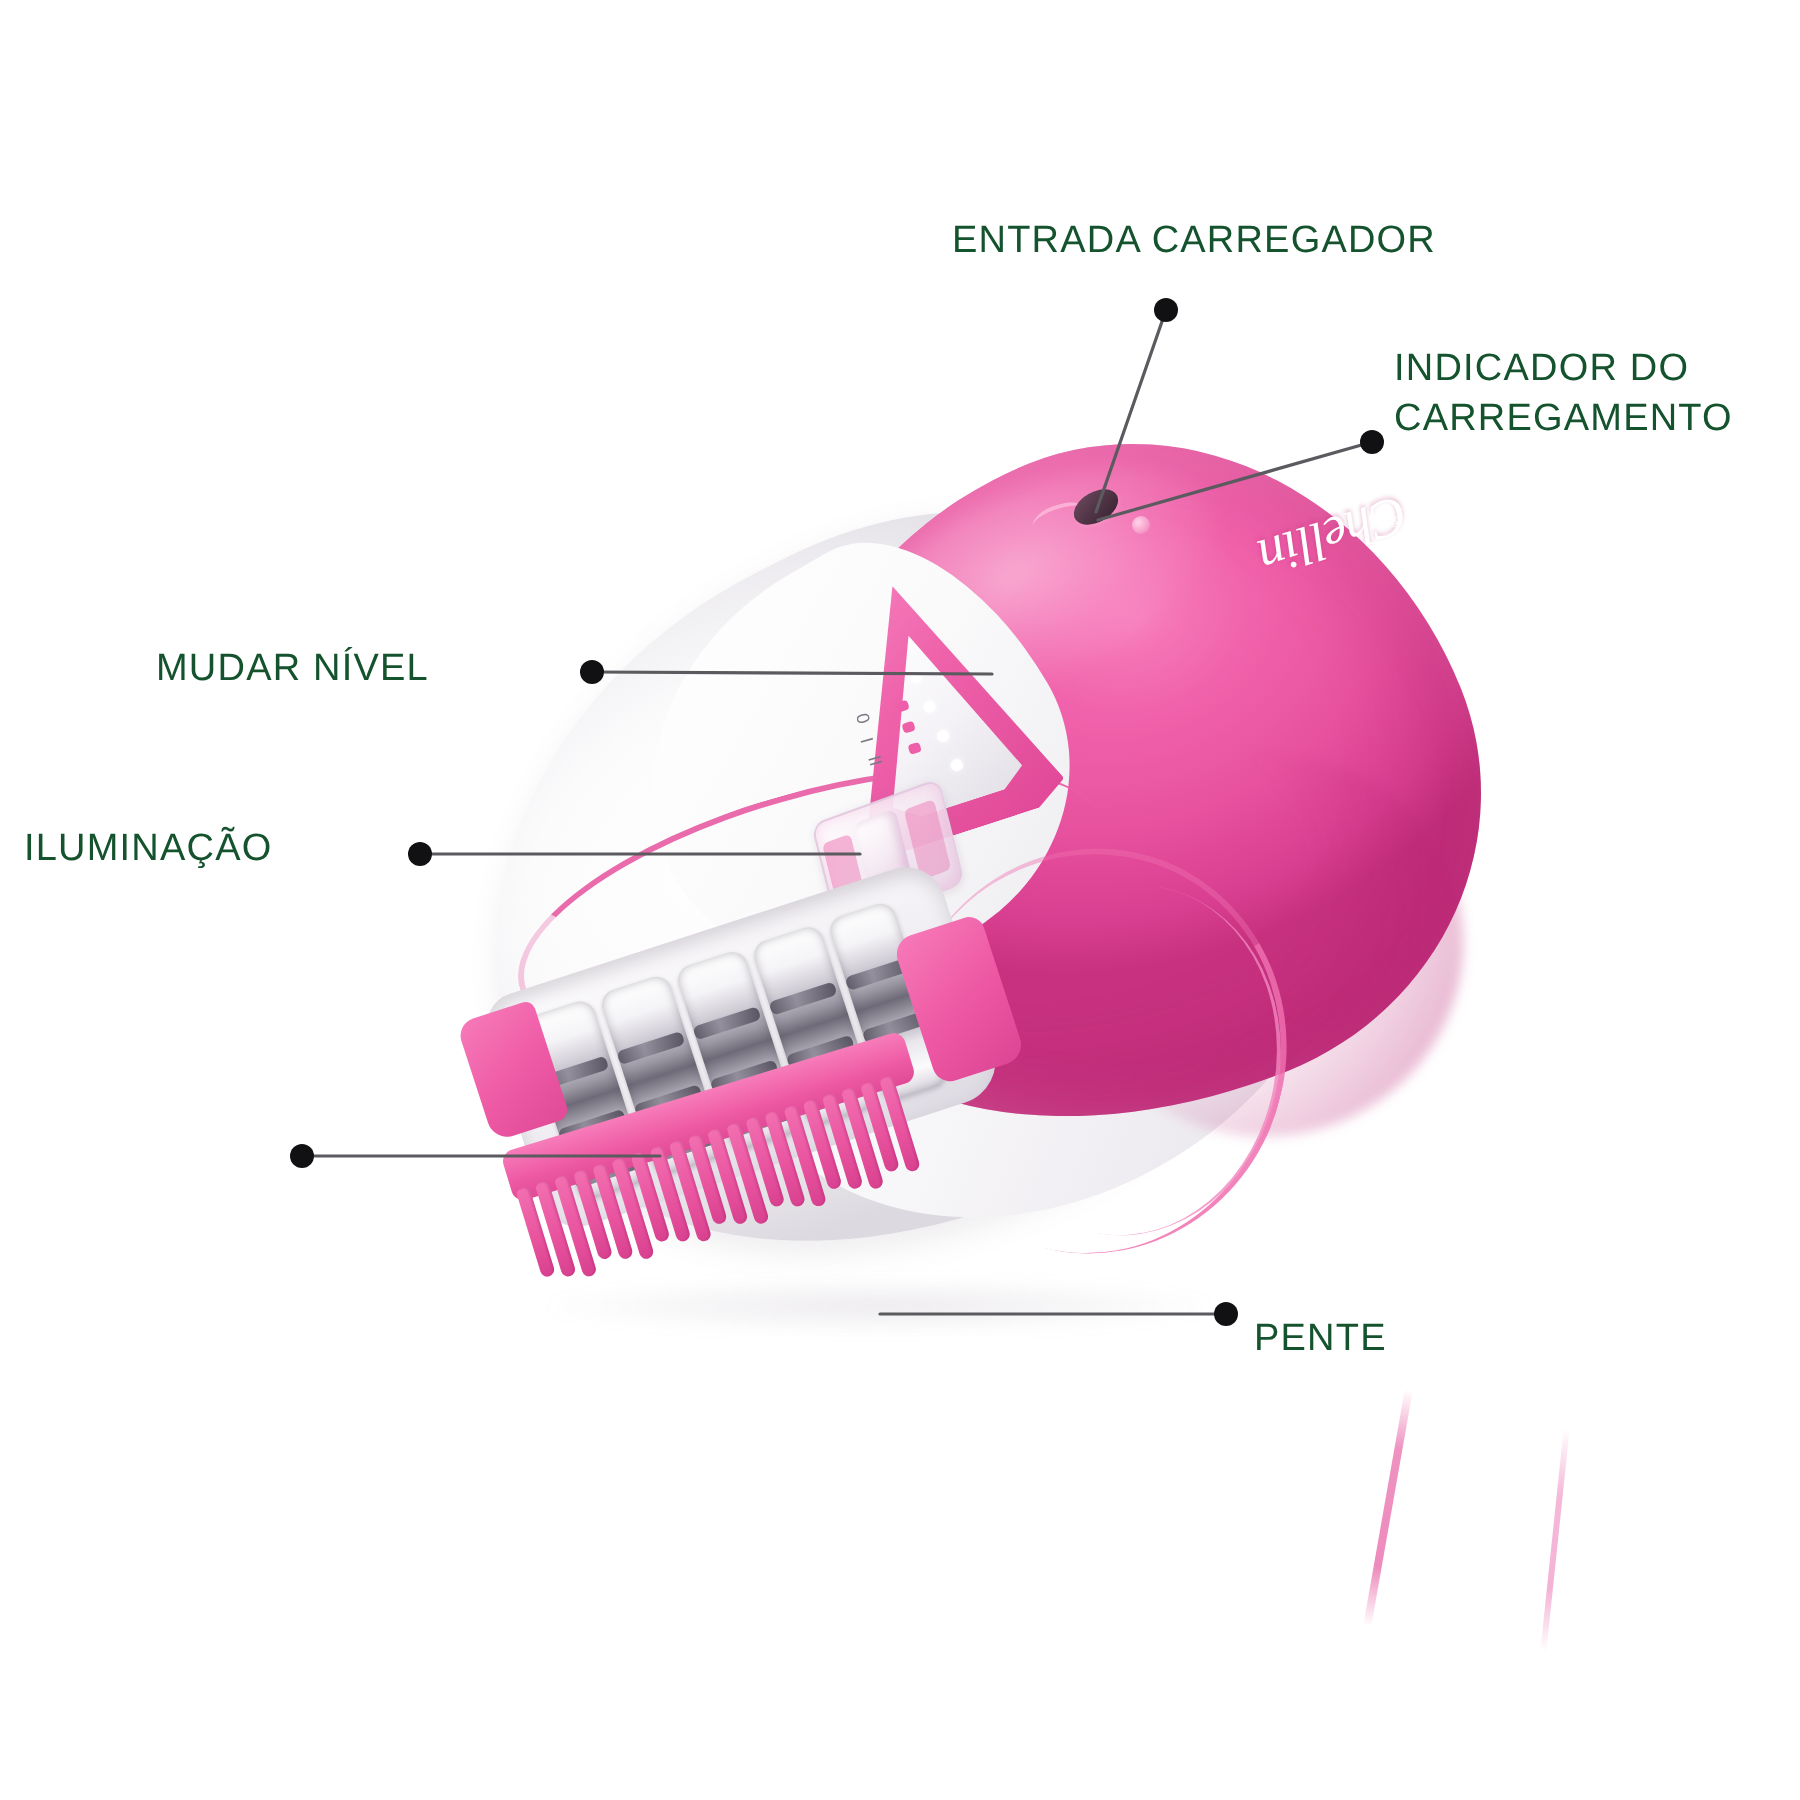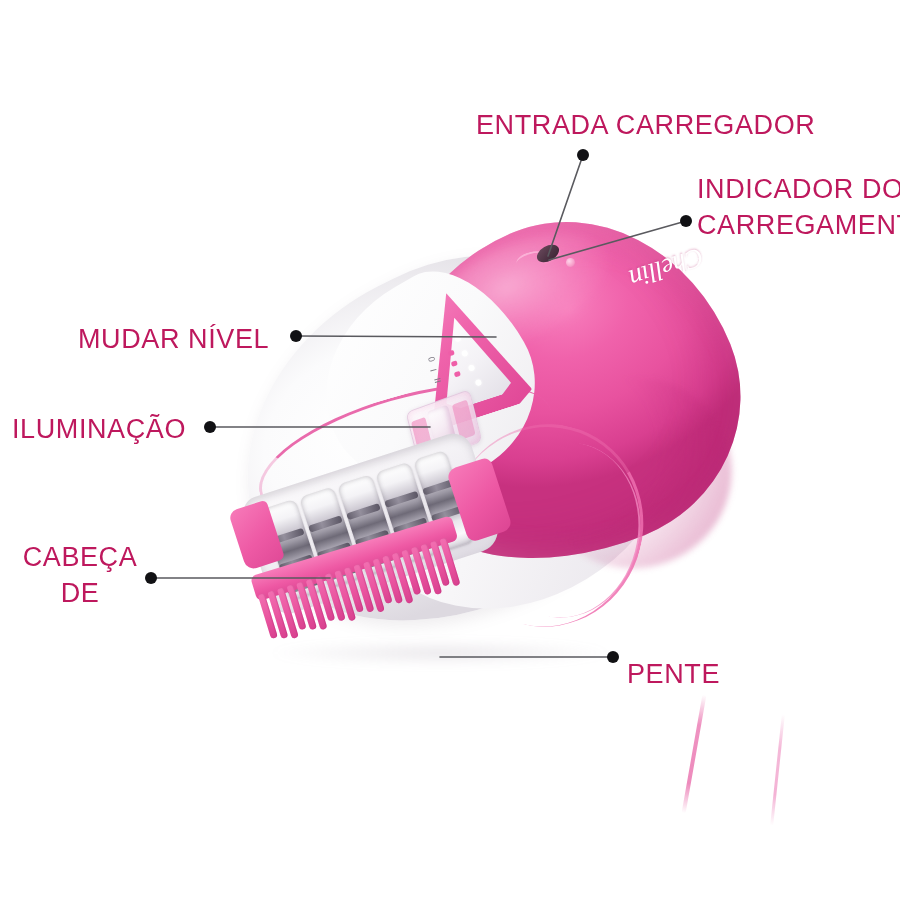--- a/index.html
+++ b/index.html
@@ -12,23 +12,23 @@
     width: 900px;
     height: 900px;
     background: #ffffff;
     overflow: hidden;
     font-family: "Liberation Sans", sans-serif;
   }
 
   
   .callout {
     position: absolute;
-    color: #be185d;
+    color: #14532d;
     font-family: "Liberation Sans", sans-serif;
-    font-size: 27px;
+    font-size: 19px;
     font-weight: 300;
     letter-spacing: 0.6px;
     line-height: 1.32;
     white-space: nowrap;
     -webkit-font-smoothing: antialiased;
   }
   .callout.two-line { white-space: normal; }
 
   #lbl-entrada    { left: 476px; top: 108px; }
   #lbl-indicador  { left: 697px; top: 172px; text-align: left; }
@@ -549,18 +549,17 @@
   <div class="callout two-line" id="lbl-indicador">
     <div>INDICADOR DO</div>
     <div>CARREGAMENTO</div>
   </div>
 
   <div class="callout" id="lbl-mudar">MUDAR NÍVEL</div>
 
   <div class="callout" id="lbl-iluminacao">ILUMINAÇÃO</div>
 
   <div class="callout two-line" id="lbl-cabeca">
-    <div>CABEÇA DE</div>
   </div>
 
   <div class="callout" id="lbl-pente">PENTE</div>
 
 </div>
 
 </body></html>

